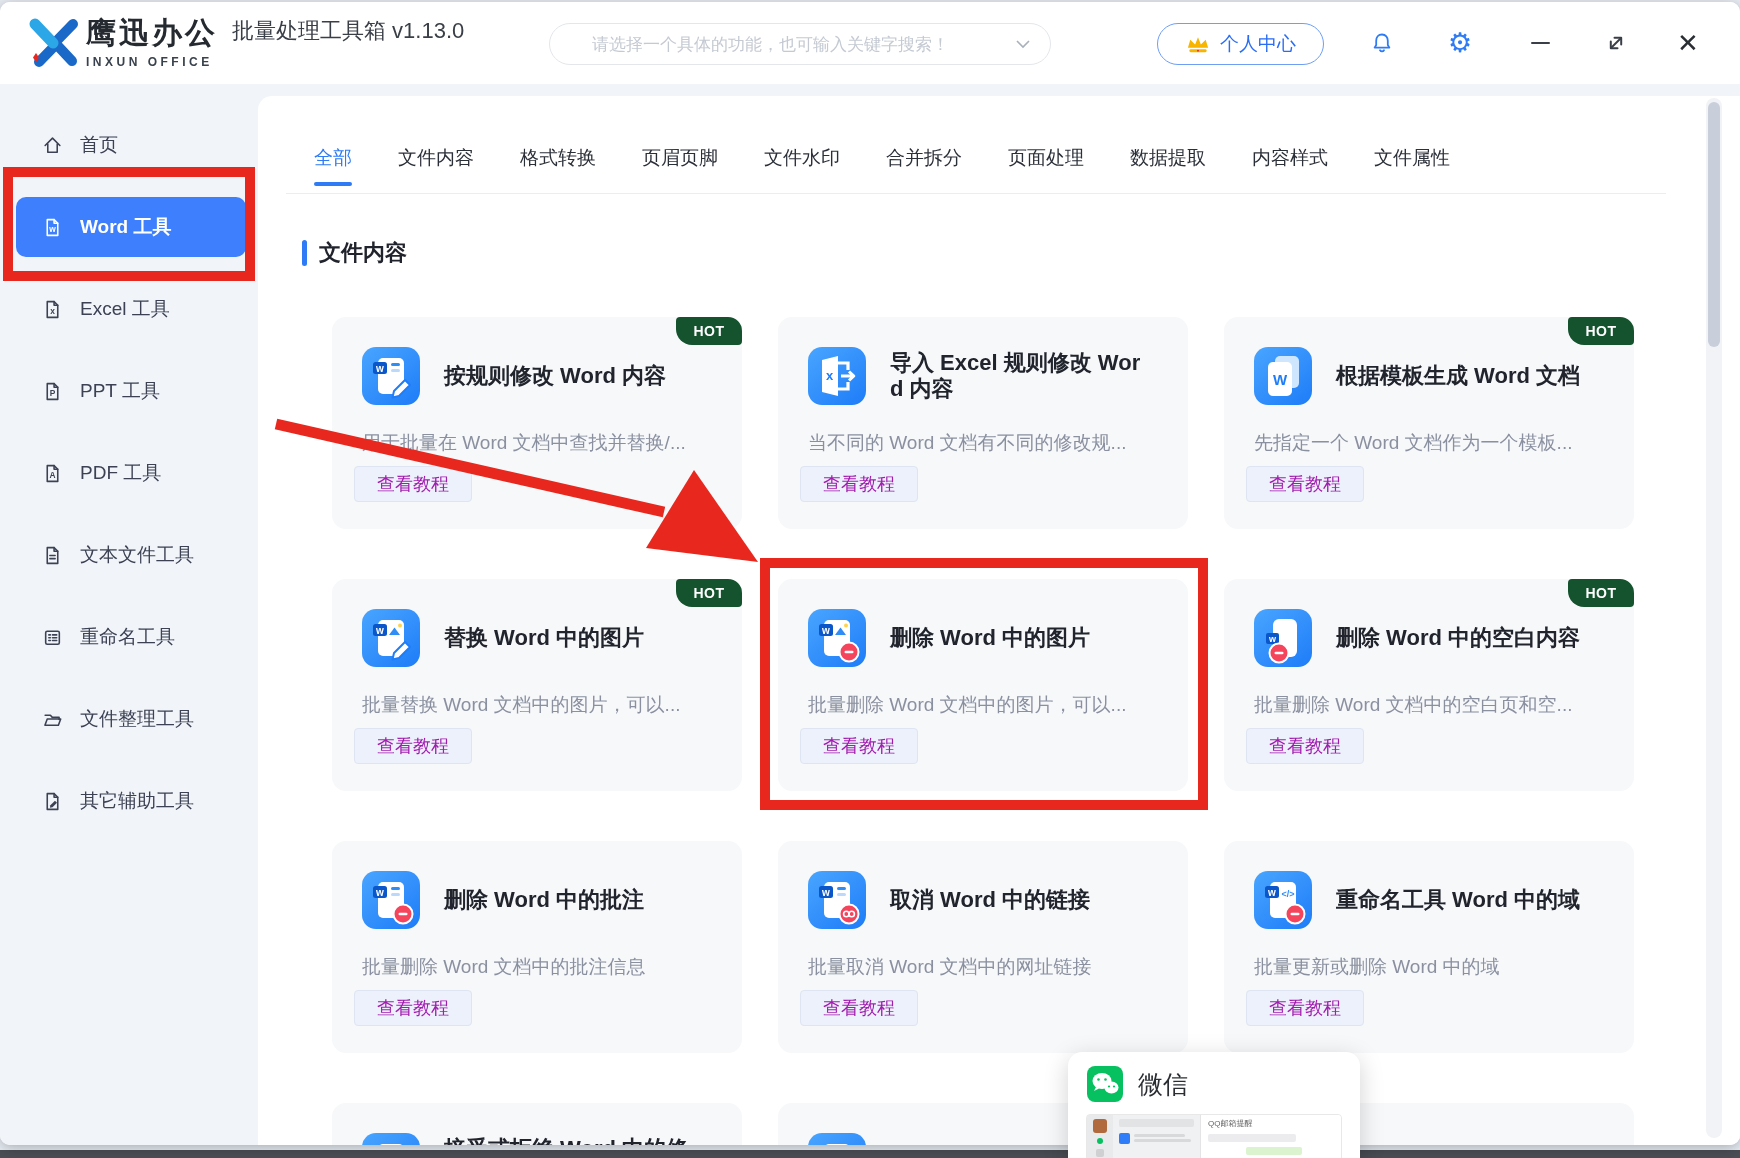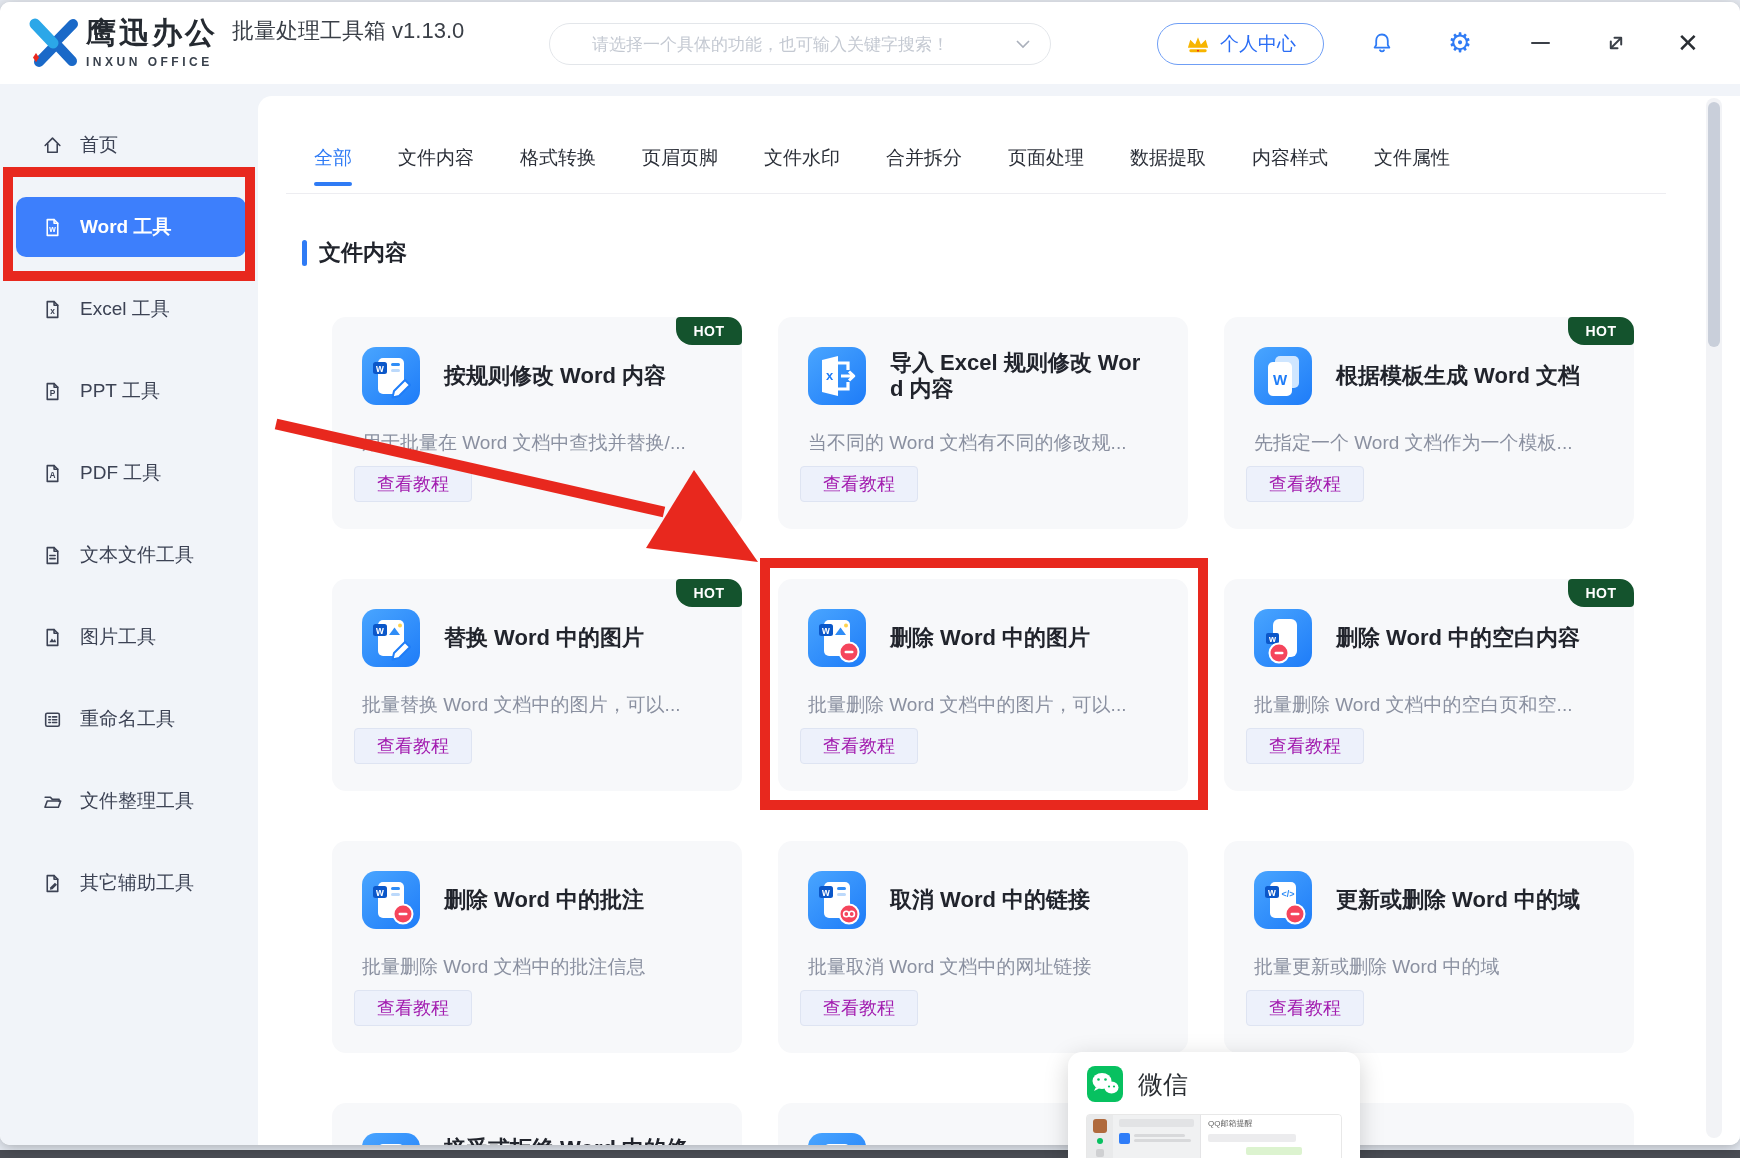--- a/index.html
+++ b/index.html
@@ -282,21 +282,21 @@
         <div class="card">
           <div class="card-top">
             <div class="icon-tile"><svg width="58" height="58" viewBox="0 0 58 58">
                 <rect x="16" y="11" width="26" height="36" rx="5" fill="#fff"></rect>
                 <rect x="11" y="15" width="14" height="12" rx="2.5" fill="#0b57c9"></rect>
                 <text x="18" y="24.5" font-size="10" font-weight="bold" fill="#fff" text-anchor="middle" font-family="inherit">w</text>
                 <text x="34" y="26" font-size="9" font-weight="bold" fill="#2f8df7" text-anchor="middle" font-family="inherit">&lt;/&gt;</text>
                 <circle cx="41" cy="43" r="9.5" fill="#f5455c" stroke="#fff" stroke-width="2"></circle>
                 <rect x="36.5" y="41.7" width="9" height="2.6" rx="1.3" fill="#fff"></rect>
               </svg></div>
-            <div class="card-title">更新或删除 Word 中的域</div>
+            <div class="card-title">重命名工具 Word 中的域</div>
           </div>
           <div class="card-desc">批量更新或删除 Word 中的域</div>
           <div class="tut-btn">查看教程</div>
         </div>
         <div class="card">
           <div class="card-top">
             <div class="icon-tile"><svg width="58" height="58" viewBox="0 0 58 58">
                 <rect x="16" y="11" width="26" height="36" rx="5" fill="#fff"></rect>
                 <rect x="11" y="15" width="14" height="12" rx="2.5" fill="#0b57c9"></rect>
                 <text x="18" y="24.5" font-size="10" font-weight="bold" fill="#fff" text-anchor="middle" font-family="inherit">w</text>
@@ -424,28 +424,20 @@
         </svg>
         <span>PDF 工具</span>
       </div>
       <div class="side-item">
         <svg width="21" height="21" viewBox="0 0 20 20">
           <path d="M5 2.5 H11.5 L15 6 V17.5 H5 Z" fill="none" stroke="currentColor" stroke-width="1.5" stroke-linejoin="round" stroke-linecap="round"></path>
           <path d="M11.5 2.5 V6 H15" fill="none" stroke="currentColor" stroke-width="1.5" stroke-linejoin="round" stroke-linecap="round"></path>
           <path d="M7.5 10 H12.5 M7.5 13 H12.5" fill="none" stroke="currentColor" stroke-width="1.5" stroke-linejoin="round" stroke-linecap="round"></path>
         </svg>
         <span>文本文件工具</span>
-      </div>
-      <div class="side-item">
-        <svg width="21" height="21" viewBox="0 0 20 20">
-          <path d="M5 2.5 H11.5 L15 6 V17.5 H5 Z" fill="none" stroke="currentColor" stroke-width="1.5" stroke-linejoin="round" stroke-linecap="round"></path>
-          <path d="M11.5 2.5 V6 H15" fill="none" stroke="currentColor" stroke-width="1.5" stroke-linejoin="round" stroke-linecap="round"></path>
-          <path d="M7 14.5 L9.5 11 L11 13 L12.3 11.5 L13.5 14.5 Z" fill="currentColor" stroke="none"></path>
-        </svg>
-        <span>图片工具</span>
       </div>
       <div class="side-item">
         <svg width="21" height="21" viewBox="0 0 20 20">
           <rect x="3.5" y="4" width="13" height="12.5" rx="1.5" fill="none" stroke="currentColor" stroke-width="1.5" stroke-linejoin="round" stroke-linecap="round"></rect>
           <path d="M6.5 7.5 H8 M10 7.5 H14 M6.5 10.2 H8 M10 10.2 H14 M6.5 12.9 H8 M10 12.9 H14" fill="none" stroke="currentColor" stroke-width="1.5" stroke-linejoin="round" stroke-linecap="round"></path>
         </svg>
         <span>重命名工具</span>
       </div>
       <div class="side-item">
         <svg width="21" height="21" viewBox="0 0 20 20">

